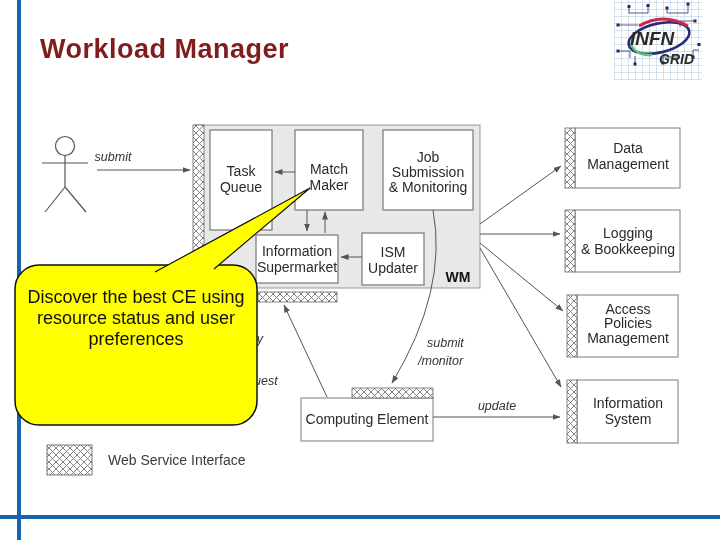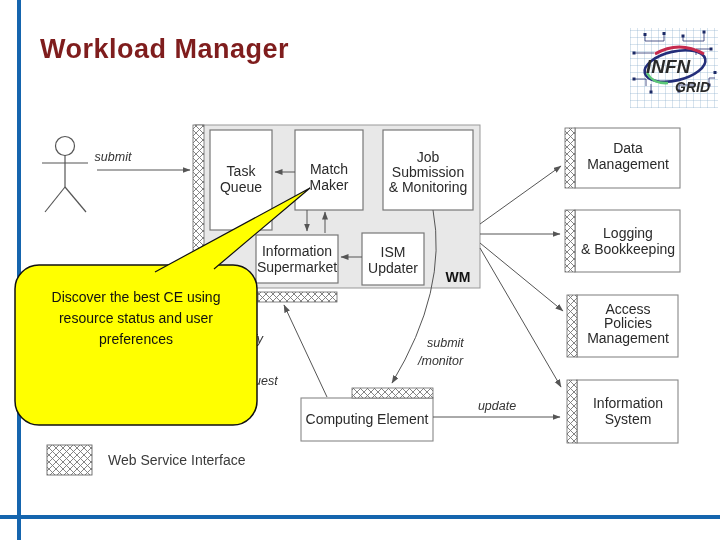--- a/index.html
+++ b/index.html
@@ -10,32 +10,31 @@
   .vline{position:absolute;left:17px;top:0;width:4px;height:540px;background:#1565ae;}
   .hline{position:absolute;left:0;top:515px;width:720px;height:4px;background:#1565ae;}
   .title{
     position:absolute;left:40px;top:34px;font-size:27px;font-weight:bold;
     color:#7f1d1d;letter-spacing:.5px;white-space:nowrap;
   }
   .footer{
     position:absolute;right:4px;top:522px;font-size:11px;color:#333;white-space:pre;margin-top:17px;
   }
   .logo{
-    position:absolute;right:2px;top:0;width:88px;height:80px;background:#fff;
+    position:absolute;right:18px;top:0;width:88px;height:80px;background:#fff;
     background-image:
       repeating-linear-gradient(0deg, rgba(140,175,205,.35) 0 1px, transparent 1px 7px),
       repeating-linear-gradient(90deg, rgba(140,175,205,.35) 0 1px, transparent 1px 7px);
-    margin-top: 28px;
   }
   .diagram-svg,.callout-svg{position:absolute;left:0;top:0;}
   .diagram-svg{z-index:1;}
   .callout-svg{z-index:2;pointer-events:none;}
   .callout-text{
     position:absolute;z-index:3;left:27px;top:287px;width:218px;text-align:center;
-    font-size:14px;line-height:21px;color:#111;
+    font-size:18px;line-height:21px;color:#111;
   }
   svg text{font-family:"Liberation Sans",sans-serif;fill:#2a2a2a;}
   text.node{font-size:14px;text-anchor:middle;}
   text.edge{font-size:12.5px;font-style:italic;fill:#333;}
   text.wm{font-size:14px;font-weight:bold;text-anchor:middle;fill:#111;}
   text.legend{font-size:14px;fill:#3a3a3a;}
 </style>
 </head>
 <body>
 

